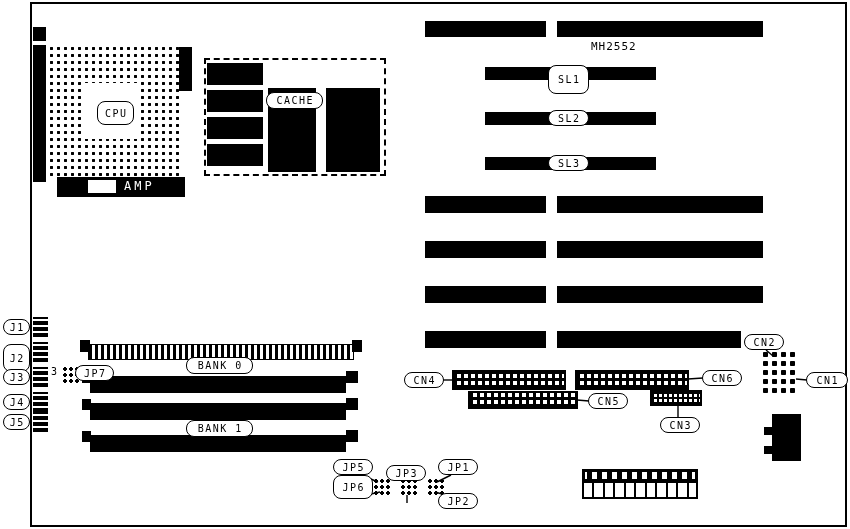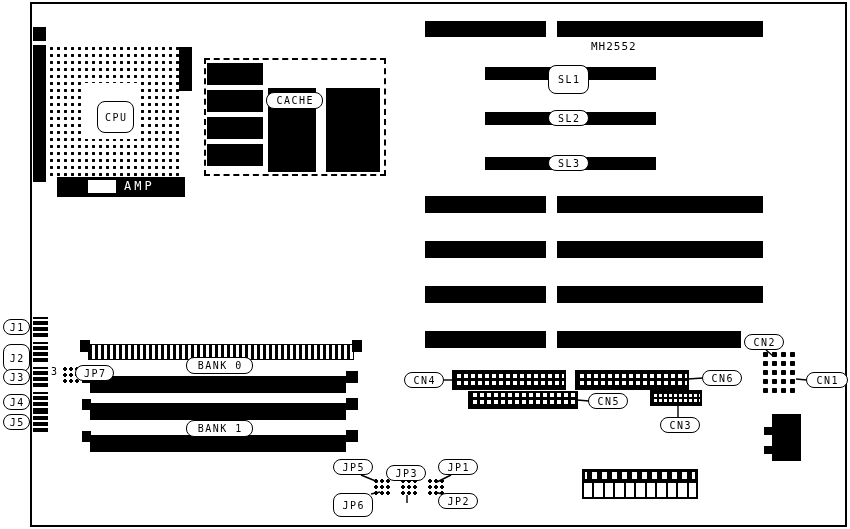--- a/index.html
+++ b/index.html
@@ -24,21 +24,21 @@
 
 <div id="stage">
 
   <div class="abs" style="left:30px;top:2px;width:817px;height:525px;border:2px solid #000;box-sizing:border-box"></div>
 
   <div class="blk" style="left:33px;top:27px;width:13px;height:14px"></div>
   <div class="blk" style="left:33px;top:45px;width:13px;height:137px"></div>
   <div class="blk" style="left:179px;top:47px;width:13px;height:44px"></div>
   <div class="abs dotfield" style="left:48px;top:45px;width:131px;height:134px"></div>
   <div class="white" style="left:84px;top:83px;width:57px;height:56px"></div>
-  <div class="label" style="left:97px;top:101px;width:37px;height:32px">CPU</div>
+  <div class="label" style="left:97px;top:101px;width:37px;height:24px">CPU</div>
   <div class="blk" style="left:57px;top:177px;width:128px;height:20px"></div>
   <div class="white" style="left:88px;top:180px;width:28px;height:13px"></div>
   <div class="txt" style="left:124px;top:179px;color:#fff;font-size:12px;letter-spacing:3px">AMP</div>
 
   <div class="abs" style="left:204px;top:58px;width:182px;height:118px;border:2px dashed #000;box-sizing:border-box"></div>
   <div class="blk" style="left:207px;top:63px;width:56px;height:22px"></div>
   <div class="blk" style="left:207px;top:90px;width:56px;height:22px"></div>
   <div class="blk" style="left:207px;top:117px;width:56px;height:22px"></div>
   <div class="blk" style="left:207px;top:144px;width:56px;height:22px"></div>
   <div class="blk" style="left:268px;top:88px;width:48px;height:84px"></div>
@@ -114,21 +114,21 @@
 
   <div class="strip-top" style="left:582px;top:469px;width:116px;height:13px"></div>
   <div class="strip-bottom" style="left:582px;top:481px;width:116px;height:18px"></div>
 
   <div class="label" style="left:333px;top:459px;width:40px;height:16px">JP5</div>
   <div class="label" style="left:386px;top:465px;width:40px;height:16px">JP3</div>
   <div class="label" style="left:438px;top:459px;width:40px;height:16px">JP1</div>
   <div class="abs dotgrid-sm" style="left:373px;top:478px;width:17px;height:18px"></div>
   <div class="abs dotgrid-sm" style="left:400px;top:478px;width:17px;height:18px"></div>
   <div class="abs dotgrid-sm" style="left:427px;top:478px;width:17px;height:18px"></div>
-  <div class="label" style="left:333px;top:493px;width:40px;height:24px">JP6</div>
+  <div class="label" style="left:333px;top:475px;width:40px;height:24px">JP6</div>
   <div class="label" style="left:386px;top:532px;width:40px;height:16px">JP4</div>
   <div class="label" style="left:438px;top:493px;width:40px;height:16px">JP2</div>
 
   <svg width="850" height="529" viewBox="0 0 850 529" style="position:absolute;left:0;top:0;z-index:5;pointer-events:none">
     <line x1="80" y1="375" x2="92" y2="372" stroke="#000" stroke-width="1.4"></line>
     <line x1="443" y1="380" x2="454" y2="380" stroke="#000" stroke-width="1.4"></line>
     <line x1="688" y1="379" x2="703" y2="378" stroke="#000" stroke-width="1.4"></line>
     <line x1="577" y1="400" x2="589" y2="401" stroke="#000" stroke-width="1.4"></line>
     <line x1="678" y1="406" x2="678" y2="418" stroke="#000" stroke-width="1.4"></line>
     <line x1="766" y1="350" x2="773" y2="356" stroke="#000" stroke-width="1.4"></line>

